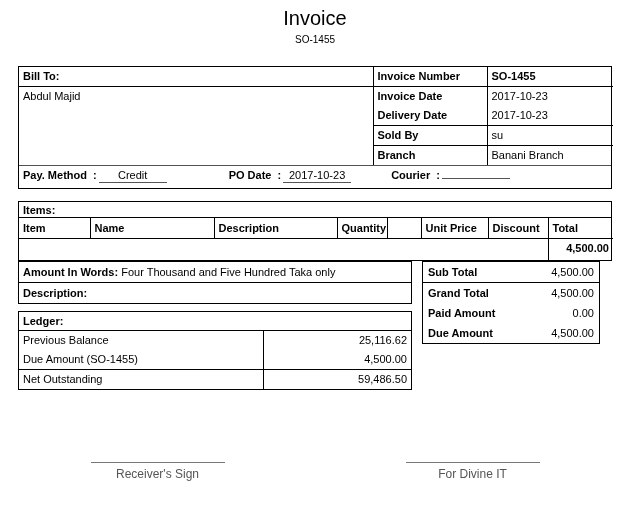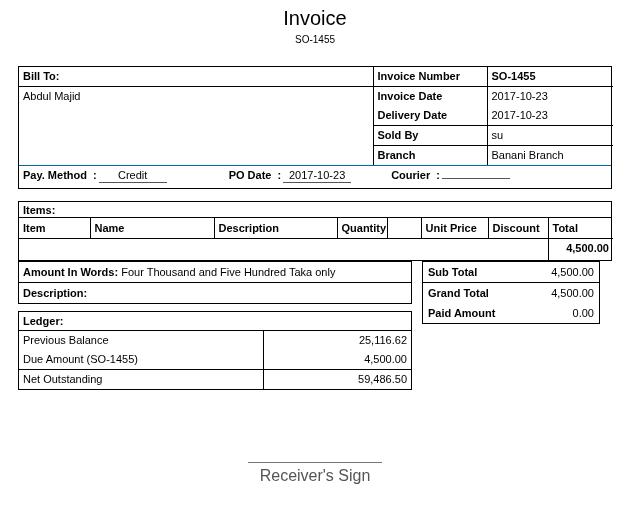--- a/index.html
+++ b/index.html
@@ -221,21 +221,21 @@
   table.totals tr.line td { border-bottom: 1px solid #000; }
 
   
   .signs {
     position: absolute;
     left: 0;
     right: 0;
     top: 462px;
     display: flex;
     color: #555;
-    font-size: 16px;
+    font-size: 12px;
   }
   .sign {
     flex: 1;
     text-align: center;
   }
   .sign .rule {
     border-top: 1px solid #777;
     width: 134px;
     margin: 0 auto 4px auto;
   }
@@ -383,26 +383,34 @@
             <td class="amt">4,500.00</td>
           </tr>
           <tr>
             <td class="lab">Grand Total</td>
             <td class="amt">4,500.00</td>
           </tr>
           <tr>
             <td class="lab">Paid Amount</td>
             <td class="amt">0.00</td>
           </tr>
+          <tr>
+            <td class="lab">Due Amount</td>
+            <td class="amt">4,500.00</td>
+          </tr>
         </tbody>
           </table>
       </div>
     </div>
   </div>
 
   <div class="signs">
     <div class="sign">
       <div class="rule"></div>
       <div>Receiver's Sign</div>
     </div>
+    <div class="sign">
+      <div class="rule"></div>
+      <div>For Divine IT</div>
+    </div>
   </div>
 
 </div>
 
 </body></html>

